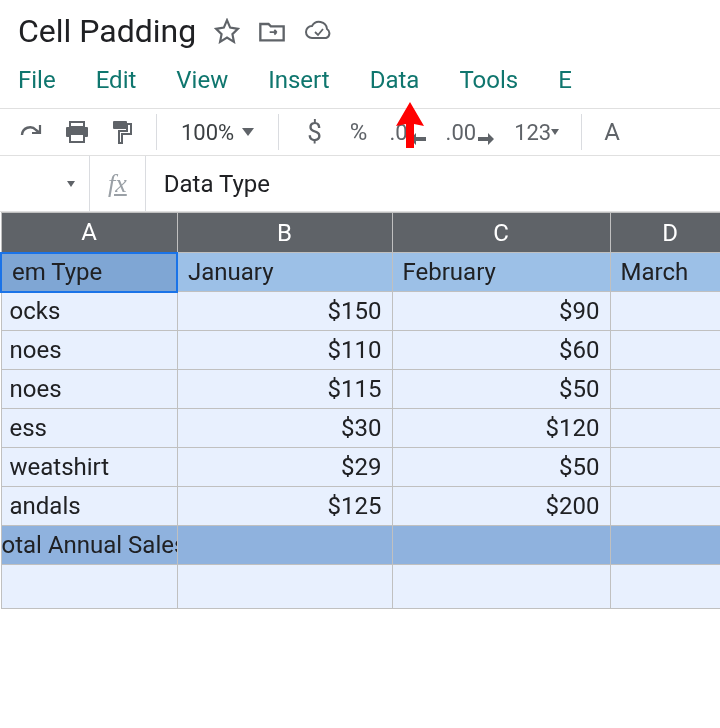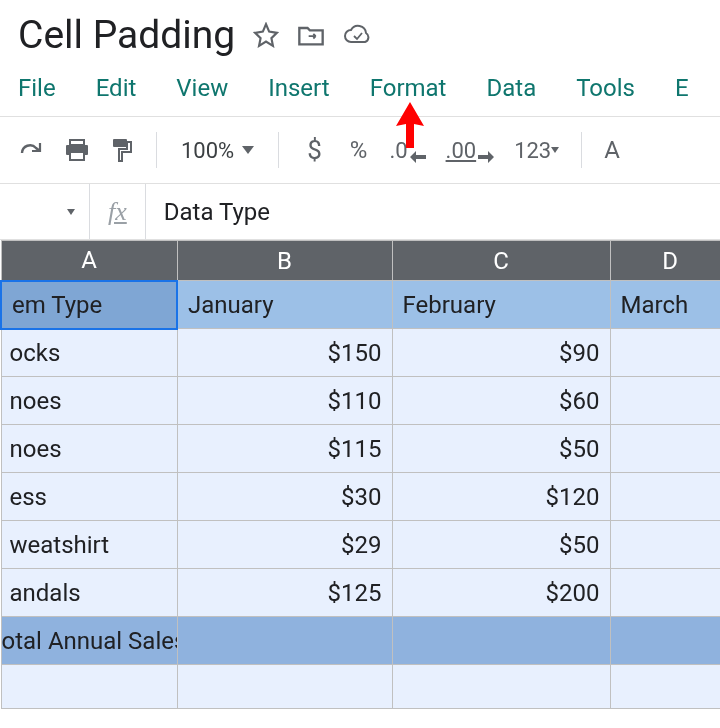--- a/index.html
+++ b/index.html
@@ -11,21 +11,21 @@
       width: 720px;
       height: 728px;
     }
     .titlebar {
       display: flex;
       align-items: center;
       padding: 12px 18px 6px 18px;
       gap: 18px;
     }
     .doc-title {
-      font-size: 39px;
+      font-size: 32px;
       font-weight: 400;
       color: #202124;
     }
     .title-icon {
       color: #5f6368;
       display: inline-flex;
       align-items: center;
       justify-content: center;
     }
     .menubar {
@@ -36,21 +36,21 @@
       color: #0f766e;
     }
     .menubar .menu-item {
       cursor: pointer;
     }
     .toolbar {
       display: flex;
       align-items: center;
       border-top: 1px solid #e0e0e0;
       border-bottom: 1px solid #e0e0e0;
-      height: 68px;
+      height: 48px;
       padding: 0 10px;
       gap: 4px;
       font-size: 22px;
       color: #3c4043;
     }
     .toolbar .tbtn {
       padding: 6px 8px;
       display: inline-flex;
       align-items: center;
       justify-content: center;
@@ -119,21 +119,21 @@
       position: relative;
     }
     table {
       border-collapse: collapse;
       width: 100%;
       table-layout: fixed;
     }
     th, td {
       border: 1px solid #c0c0c0;
       font-size: 24px;
-      height: 48px;
+      height: 39px;
       padding: 0 10px;
       white-space: nowrap;
       overflow: hidden;
     }
     th {
       background: #5f6368;
       color: #fff;
       font-weight: 400;
       height: 40px;
     }
@@ -201,21 +201,20 @@
         <path d="M11 12l3 3 5-6" stroke-width="1.8"></path>
       </svg>
   </span>
 </div>
 
 <div class="menubar">
   <span class="menu-item">File</span>
   <span class="menu-item">Edit</span>
   <span class="menu-item">View</span>
   <span class="menu-item">Insert</span>
-  <span class="menu-item">Format</span>
   <span class="menu-item">Data</span>
   <span class="menu-item">Tools</span>
   <span class="menu-item">E</span>
 </div>
 
 <div class="arrow">
   <svg width="40" height="50" viewBox="0 0 40 50">
       <path d="M20 2 L34 26 L24 24 L24 48 L16 48 L16 24 L6 26 Z" fill="#ff0000"></path>
     </svg>
 </div>
@@ -248,21 +247,21 @@
   <span class="vsep"></span>
   <span class="tbtn" style="padding:0 14px; font-size:26px;">$</span>
   <span class="tbtn" style="padding:0 10px; font-size:24px;">%</span>
   <span class="tbtn">
     <span style="font-size:22px;">.0</span>
     <svg width="16" height="12" viewBox="0 0 16 12" style="margin-left:2px; margin-top:14px;" fill="#5f6368">
         <path d="M16 4H6V0L0 6l6 6V8h10z"></path>
       </svg>
   </span>
   <span class="tbtn">
-    <span style="font-size:22px;text-decoration:underline;">.00</span>
+    <span style="font-size:22px;">.00</span>
     <svg width="16" height="12" viewBox="0 0 16 12" style="margin-left:2px; margin-top:14px;" fill="#5f6368">
         <path d="M0 4h10V0l6 6-6 6V8H0z"></path>
       </svg>
   </span>
   <span class="tbtn" style="font-size:22px; ">
     <span>123</span>
     <span class="tri-down small"></span>
   </span>
   <span class="vsep"></span>
   <span class="tbtn" style="font-size:24px;">A</span>

